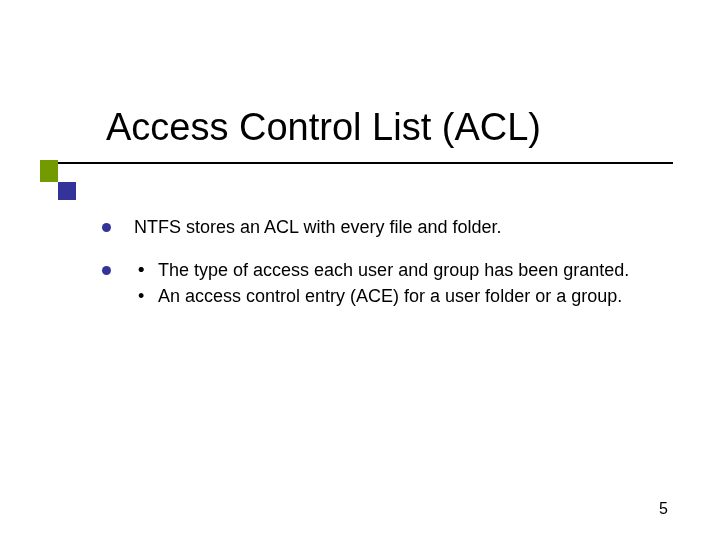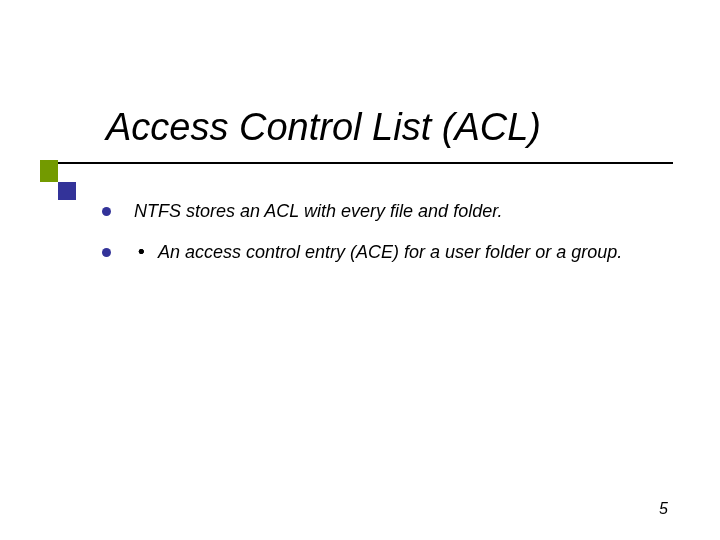--- a/index.html
+++ b/index.html
@@ -10,21 +10,20 @@
     background: #ffffff;
     font-family: Verdana, Geneva, sans-serif;
     color: #000;
     position: relative;
     overflow: hidden;
   }
   .slide {
     position: relative;
     width: 704px;
     height: 540px;
-    font-style: italic;
   }
   .block-nw {
     position: absolute;
     left: 40px;
     top: 160px;
     width: 18px;
     height: 22px;
     background: #739a00;
   }
   .block-se {
@@ -58,21 +57,21 @@
   .body {
     position: absolute;
     left: 102px;
     top: 196px;
     width: 560px;
     font-size: 18px;
     line-height: 1.3;
   }
   .l1 {
     position: relative;
-    margin: 4px 0 18px 0;
+    margin: 20px 0 18px 0;
     padding-left: 32px;
   }
   .l1 .disc {
     position: absolute;
     left: 0;
     top: 7px;
     width: 9px;
     height: 9px;
     background: #333399;
     border-radius: 50%;
@@ -122,20 +121,21 @@
     </div>
 
     <div class="l1">
       <span class="disc"></span>
       <div class="l2-list">
         <div class="l2">
           <span class="dot">•</span>
         </div>
         <div class="l2">
           <span class="dot">•</span>
+          <span>The type of access each user and group has been granted.</span>
         </div>
         <div class="l2">
           <span class="dot">•</span>
           <span>An access control entry (ACE) for a user folder or a group.</span>
         </div>
       </div>
     </div>
 
   </div>
 

